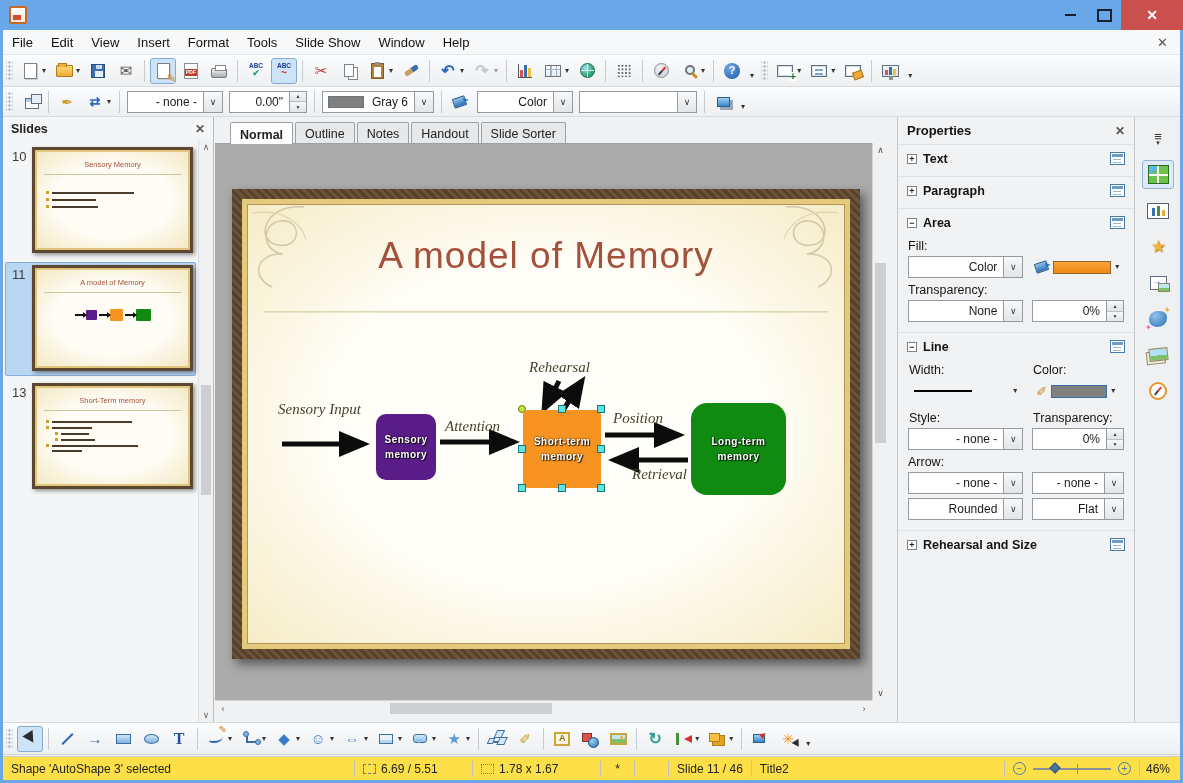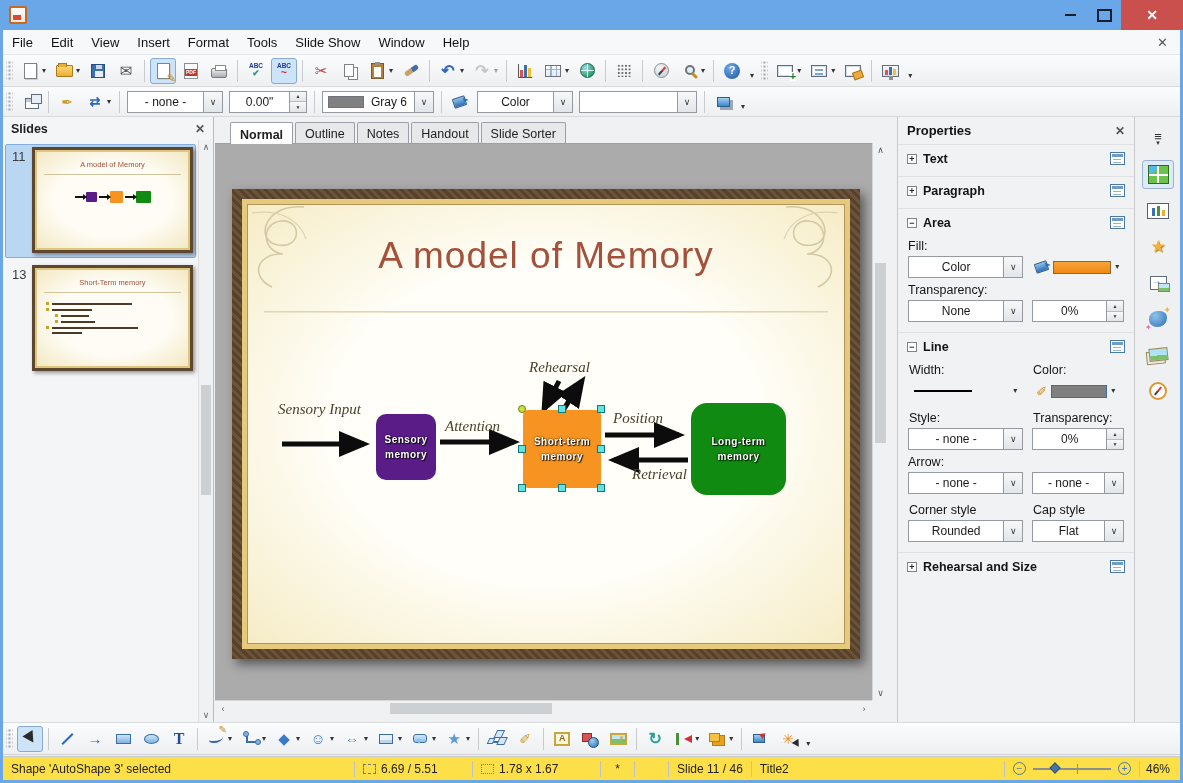--- a/index.html
+++ b/index.html
@@ -79,21 +79,21 @@
   .sldic.des::after{content:'';position:absolute;right:-3px;bottom:-3px;width:8px;height:6px;background:#f2a93b;border:1px solid #a8761e;transform:rotate(-20deg)}
   .scr{width:17px;height:12px;background:linear-gradient(#f7f9fb,#dde3ea);border:1px solid #5f6d7e;position:relative;display:flex;align-items:flex-end;gap:1px;justify-content:center;padding:1px 2px}
   .scr i{display:block;width:3px}
   .scr::after{content:'';position:absolute;left:6px;bottom:-4px;width:4px;height:4px;background:#8a9097}
   
   .possz{width:14px;height:11px;border:1px solid #5f6d7e;background:#fff;box-shadow:inset 0 3px 0 #b9cce2;position:relative;margin:3px 0 0 3px}
   .possz::before{content:'';position:absolute;right:-4px;top:-5px;width:9px;height:8px;border:1px solid #5f6d7e;background:#e8eef6}
   .nib{color:#c99a2e;font-size:14px}
   .swapg{color:#2f66c0;font-size:13px;font-weight:bold}
   .ctl{height:22px;background:#fff;border:1px solid #949a9f;display:flex;align-items:center;font-size:12px;color:#1a1a1a}
-  .ctl .val{padding:0 6px;flex:1;text-align:center;white-space:nowrap;overflow:hidden}
+  .ctl .val{padding:0 6px;flex:1;text-align:right;white-space:nowrap;overflow:hidden}
   .dbtn{width:19px;align-self:stretch;border-left:1px solid #949a9f;background:linear-gradient(#f7f8f9,#e2e5e9);display:flex;align-items:center;justify-content:center;font-size:9px;color:#333}
   .spcol{width:17px;align-self:stretch;border-left:1px solid #949a9f;display:flex;flex-direction:column}
   .spcol b{flex:1;display:flex;align-items:center;justify-content:center;font-size:5px;color:#333;background:linear-gradient(#f7f8f9,#e2e5e9)}
   .spcol b + b{border-top:1px solid #b9bcc0}
   .sw{width:36px;height:12px;border:1px solid #6e747a;background:#808080;margin-left:5px}
   .can{width:13px;height:10px;background:linear-gradient(#8fc3ea,#2a6db5);border:1px solid #255a8c;transform:rotate(-18deg);border-radius:1px;position:relative;margin-right:2px}
   .can::before{content:'';position:absolute;right:-4px;top:1px;border-top:4px solid transparent;border-left:5px solid #2a6db5}
   .shdw{width:13px;height:10px;background:linear-gradient(#9fd1f2,#3c86c8);border:1px solid #2a5e8c;box-shadow:3px 3px 0 #9aa7b5}
   
   .slidespanel{position:absolute;left:3px;top:117px;width:211px;height:605px;background:#f4f5f6;border-right:1px solid #b9bcbf;overflow:hidden}
@@ -476,20 +476,43 @@
     <span class="ovf">▾</span>
   </div>
 
   <div class="slidespanel">
     <div class="sp-head">
       <span>Slides</span>
       <span class="sp-x">✕</span>
     </div>
     <div class="sp-list">
 
+      <div class="sitem">
+        <span class="snum">10</span>
+        <div class="tframe">
+            <div class="tgold">
+          <div class="ttitle">Sensory Memory</div>
+          <div class="tdivide"></div>
+          <div class="tbul" style="margin-top:12px">
+            <span class="b">
+                  <i></i>
+                  <s style="width:82px"></s>
+                </span>
+            <span class="b">
+                  <i></i>
+                  <s style="width:44px"></s>
+                </span>
+            <span class="b">
+                  <i></i>
+                  <s style="width:46px"></s>
+                </span>
+          </div>
+        </div>
+          </div>
+      </div>
 
       <div class="sitem sel">
         <span class="snum">11</span>
         <div class="tframe">
             <div class="tgold">
           <div class="ttitle">A model of Memory</div>
           <div class="tdivide"></div>
           <div class="mini">
             <span class="ma"></span>
             <span class="mb" style="width:11px;height:10px;background:#5a1c87;display:block"></span>
@@ -716,24 +739,20 @@
       <div class="frow">
         <div class="ctl w1">
           <span class="val">- none -</span>
           <span class="dbtn">∨</span>
         </div>
         <div class="ctl w2">
           <span class="val">- none -</span>
           <span class="dbtn">∨</span>
         </div>
       </div>
-      <div class="frow" style="margin-bottom:0">
-        <span class="flabel w1">Corner style</span>
-        <span class="flabel w2">Cap style</span>
-      </div>
       <div class="frow">
         <div class="ctl w1">
           <span class="val">Rounded</span>
           <span class="dbtn">∨</span>
         </div>
         <div class="ctl w2">
           <span class="val">Flat</span>
           <span class="dbtn">∨</span>
         </div>
       </div>

